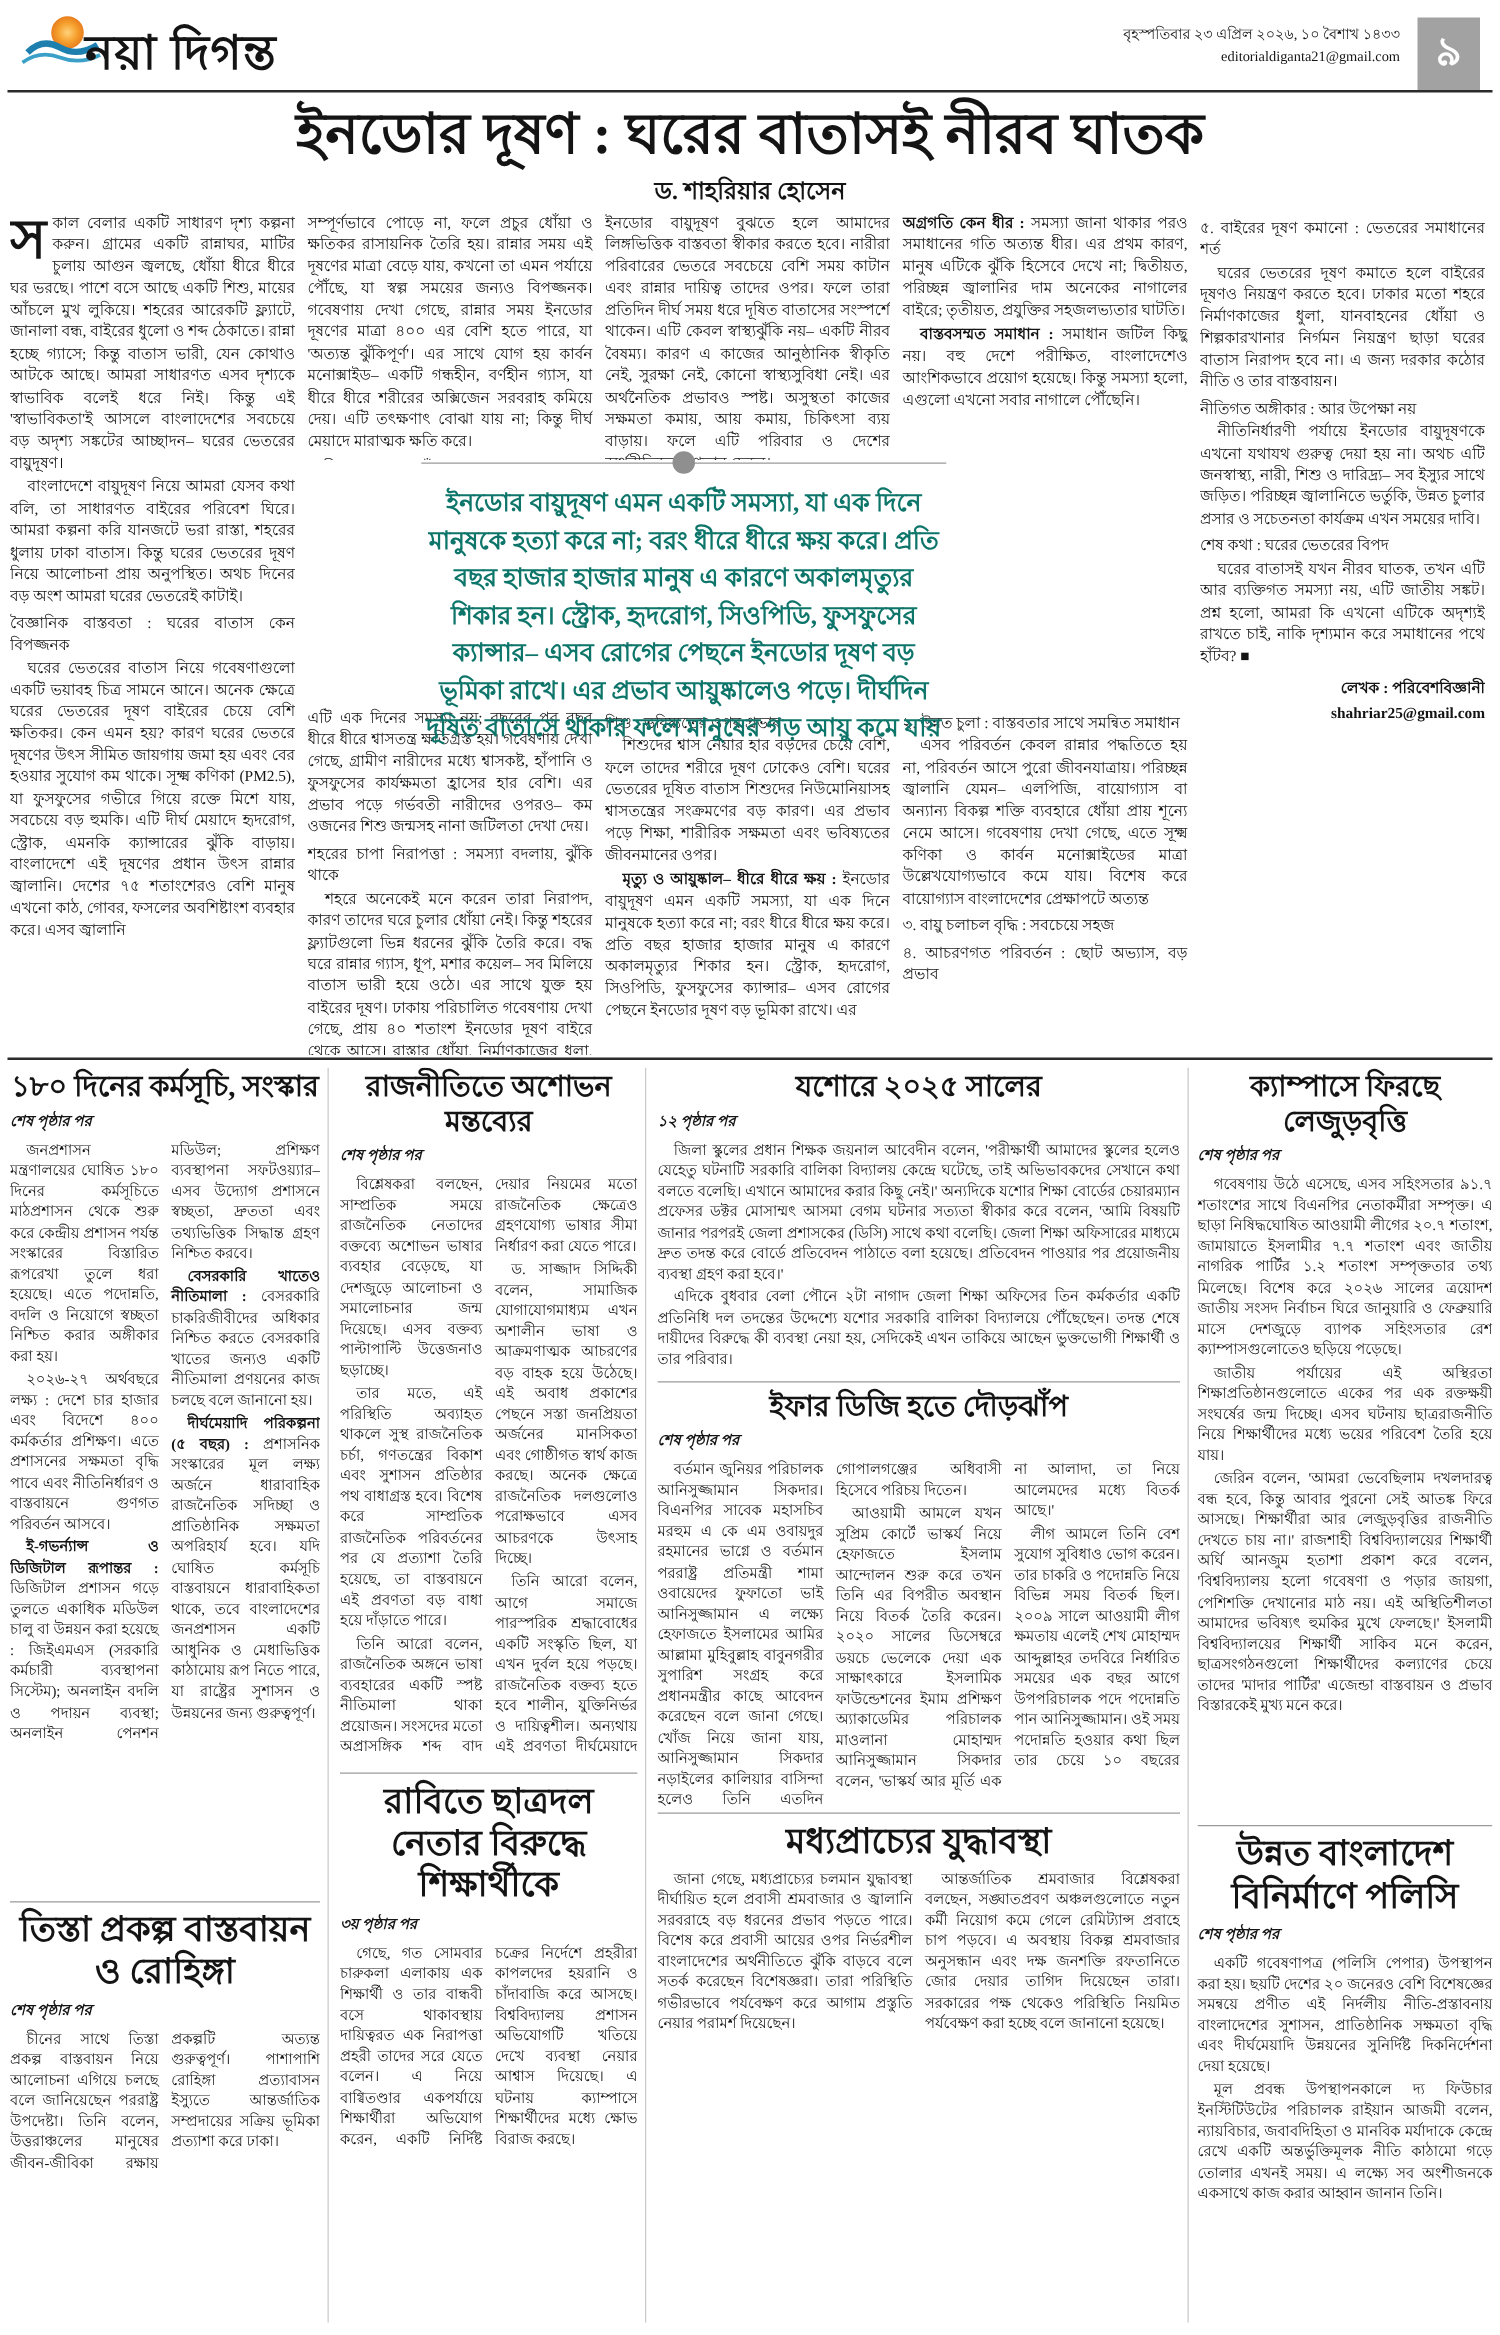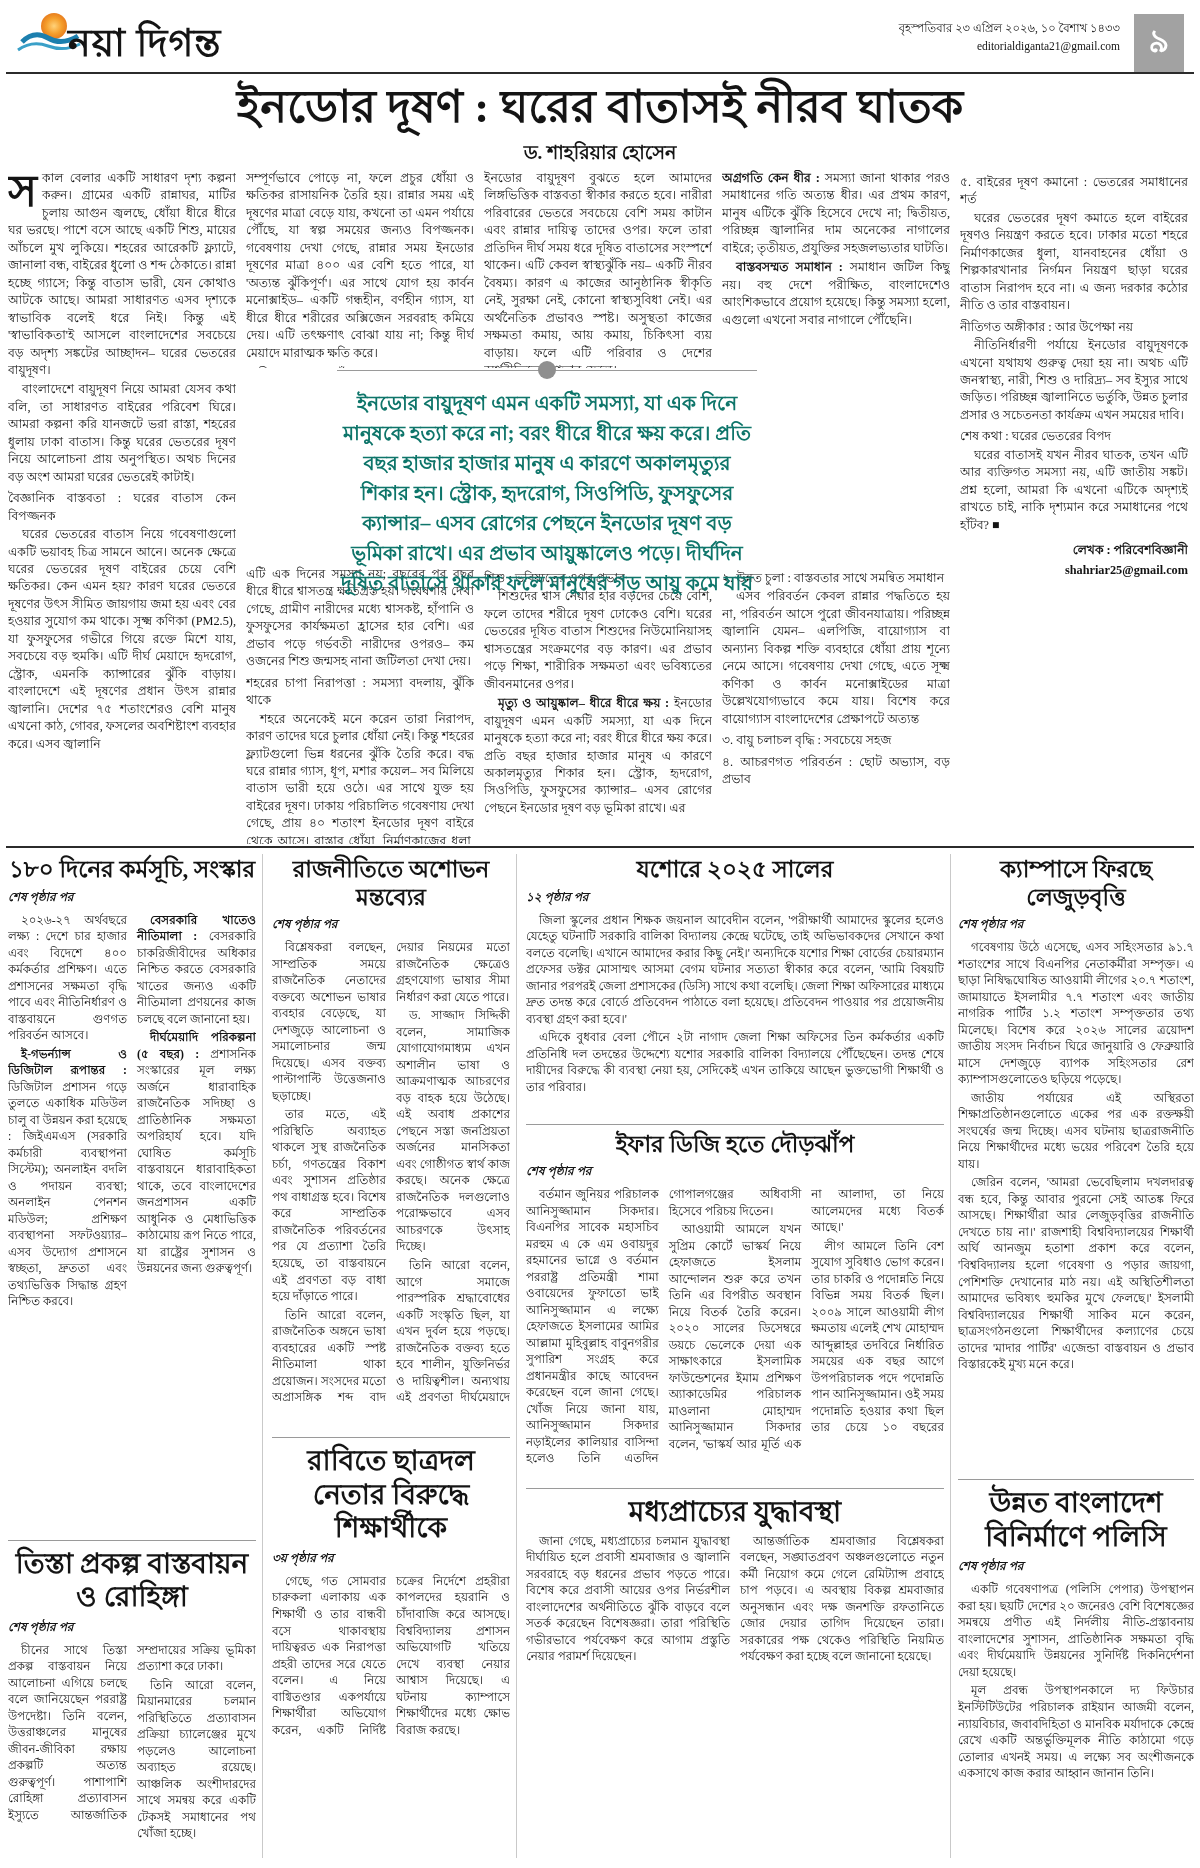--- a/index.html
+++ b/index.html
@@ -48,21 +48,21 @@
   .laneA{left:8px;width:248px;} .laneB{left:272px;width:238px;}
   .laneC{left:526px;width:418px;} .laneD{left:958px;width:236px;}
   .bhead{font-size:23px;font-weight:bold;text-align:center;line-height:1.2;margin:2px 0 4px;}
   .bhead.small{font-size:28px;}
   .cont{font-size:12px;font-weight:bold;font-style:italic;margin:0 0 4px;}
   .bbody{font-size:11.8px;line-height:1.4;text-align:justify;}
   .bbody p{margin:0 0 2px;text-indent:13px;}
   .bbody .lead{font-weight:bold;}
   .two-col{column-count:2;column-gap:10px;}
   .three-col{column-count:3;column-gap:10px;}
-  .sub-article{border-top:1px solid #9a9a9a;margin-top:20px;padding-top:4px;}
+  .sub-article{border-top:1px solid #9a9a9a;margin-top:1px;padding-top:4px;}
   .hA1{height:608px;overflow:hidden;}
   .hB1{height:478px;overflow:hidden;}
   .hC1{height:192px;overflow:hidden;}
   .hC2{height:282px;overflow:hidden;}
   .hD1{height:520px;overflow:hidden;}
 </style>
 </head>
 <body>
 
 <div class="page">
@@ -168,31 +168,31 @@
   <div class="band-rule"></div>
   <div class="band">
     <div class="vrule vr1"></div>
     <div class="vrule vr2"></div>
     <div class="vrule vr3"></div>
 
     <div class="lane laneA">
       <div class="bhead">১৮০ দিনের কর্মসূচি, সংস্কার</div>
       <div class="cont">শেষ পৃষ্ঠার পর</div>
       <div class="bbody two-col hA1">
+        <p>জনপ্রশাসন মন্ত্রণালয়ের ঘোষিত ১৮০ দিনের কর্মসূচিতে মাঠপ্রশাসন থেকে শুরু করে কেন্দ্রীয় প্রশাসন পর্যন্ত সংস্কারের বিস্তারিত রূপরেখা তুলে ধরা হয়েছে। এতে পদোন্নতি, বদলি ও নিয়োগে স্বচ্ছতা নিশ্চিত করার অঙ্গীকার করা হয়।</p>
         <p>২০২৬-২৭ অর্থবছরে লক্ষ্য : দেশে চার হাজার এবং বিদেশে ৪০০ কর্মকর্তার প্রশিক্ষণ। এতে প্রশাসনের সক্ষমতা বৃদ্ধি পাবে এবং নীতিনির্ধারণ ও বাস্তবায়নে গুণগত পরিবর্তন আসবে।</p>
         <p><span class="lead">ই-গভর্ন্যান্স ও ডিজিটাল রূপান্তর :</span> <span>ডিজিটাল প্রশাসন গড়ে তুলতে একাধিক মডিউল চালু বা উন্নয়ন করা হয়েছে : জিইএমএস (সরকারি কর্মচারী ব্যবস্থাপনা সিস্টেম); অনলাইন বদলি ও পদায়ন ব্যবস্থা; অনলাইন পেনশন মডিউল; প্রশিক্ষণ ব্যবস্থাপনা সফটওয়্যার– এসব উদ্যোগ প্রশাসনে স্বচ্ছতা, দ্রুততা এবং তথ্যভিত্তিক সিদ্ধান্ত গ্রহণ নিশ্চিত করবে।</span></p>
         <p><span class="lead">বেসরকারি খাতেও নীতিমালা :</span> <span>বেসরকারি চাকরিজীবীদের অধিকার নিশ্চিত করতে বেসরকারি খাতের জন্যও একটি নীতিমালা প্রণয়নের কাজ চলছে বলে জানানো হয়।</span></p>
         <p><span class="lead">দীর্ঘমেয়াদি পরিকল্পনা (৫ বছর) :</span> <span>প্রশাসনিক সংস্কারের মূল লক্ষ্য অর্জনে ধারাবাহিক রাজনৈতিক সদিচ্ছা ও প্রাতিষ্ঠানিক সক্ষমতা অপরিহার্য হবে। যদি ঘোষিত কর্মসূচি বাস্তবায়নে ধারাবাহিকতা থাকে, তবে বাংলাদেশের জনপ্রশাসন একটি আধুনিক ও মেধাভিত্তিক কাঠামোয় রূপ নিতে পারে, যা রাষ্ট্রের সুশাসন ও উন্নয়নের জন্য গুরুত্বপূর্ণ।</span></p>
       </div>
       <div class="sub-article">
         <div class="bhead small">তিস্তা প্রকল্প বাস্তবায়ন ও রোহিঙ্গা</div>
         <div class="cont">শেষ পৃষ্ঠার পর</div>
         <div class="bbody two-col">
           <p>চীনের সাথে তিস্তা প্রকল্প বাস্তবায়ন নিয়ে আলোচনা এগিয়ে চলছে বলে জানিয়েছেন পররাষ্ট্র উপদেষ্টা। তিনি বলেন, উত্তরাঞ্চলের মানুষের জীবন-জীবিকা রক্ষায় প্রকল্পটি অত্যন্ত গুরুত্বপূর্ণ। পাশাপাশি রোহিঙ্গা প্রত্যাবাসন ইস্যুতে আন্তর্জাতিক সম্প্রদায়ের সক্রিয় ভূমিকা প্রত্যাশা করে ঢাকা।</p>
-          <p>তিনি আরো বলেন, মিয়ানমারের চলমান পরিস্থিতিতে প্রত্যাবাসন প্রক্রিয়া চ্যালেঞ্জের মুখে পড়লেও আলোচনা অব্যাহত রয়েছে। আঞ্চলিক অংশীদারদের সাথে সমন্বয় করে একটি টেকসই সমাধানের পথ খোঁজা হচ্ছে।</p>
         </div>
       </div>
     </div>
 
     <div class="lane laneB">
       <div class="bhead">রাজনীতিতে অশোভন মন্তব্যের</div>
       <div class="cont">শেষ পৃষ্ঠার পর</div>
       <div class="bbody two-col hB1">
         <p>বিশ্লেষকরা বলছেন, সাম্প্রতিক সময়ে রাজনৈতিক নেতাদের বক্তব্যে অশোভন ভাষার ব্যবহার বেড়েছে, যা দেশজুড়ে আলোচনা ও সমালোচনার জন্ম দিয়েছে। এসব বক্তব্য পাল্টাপাল্টি উত্তেজনাও ছড়াচ্ছে।</p>
         <p>তার মতে, এই পরিস্থিতি অব্যাহত থাকলে সুস্থ রাজনৈতিক চর্চা, গণতন্ত্রের বিকাশ এবং সুশাসন প্রতিষ্ঠার পথ বাধাগ্রস্ত হবে। বিশেষ করে সাম্প্রতিক রাজনৈতিক পরিবর্তনের পর যে প্রত্যাশা তৈরি হয়েছে, তা বাস্তবায়নে এই প্রবণতা বড় বাধা হয়ে দাঁড়াতে পারে।</p>

